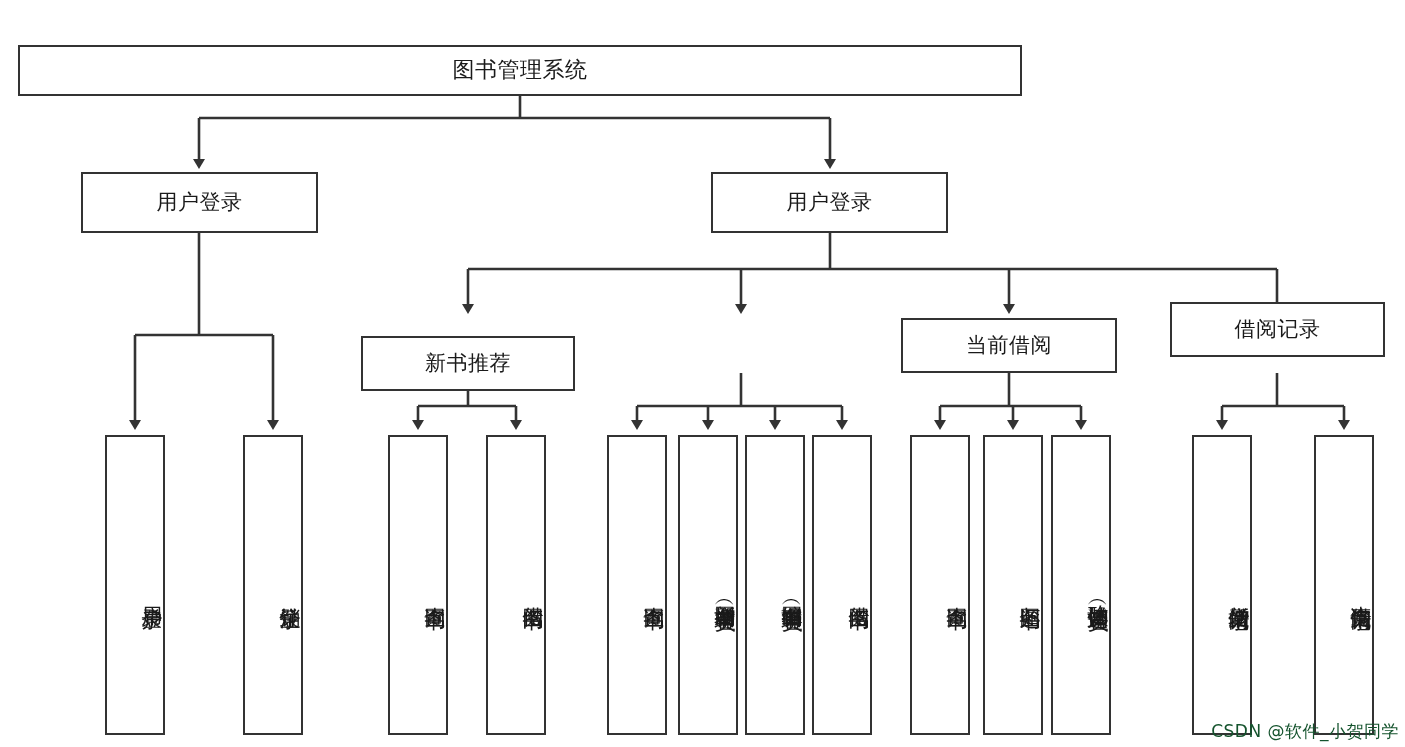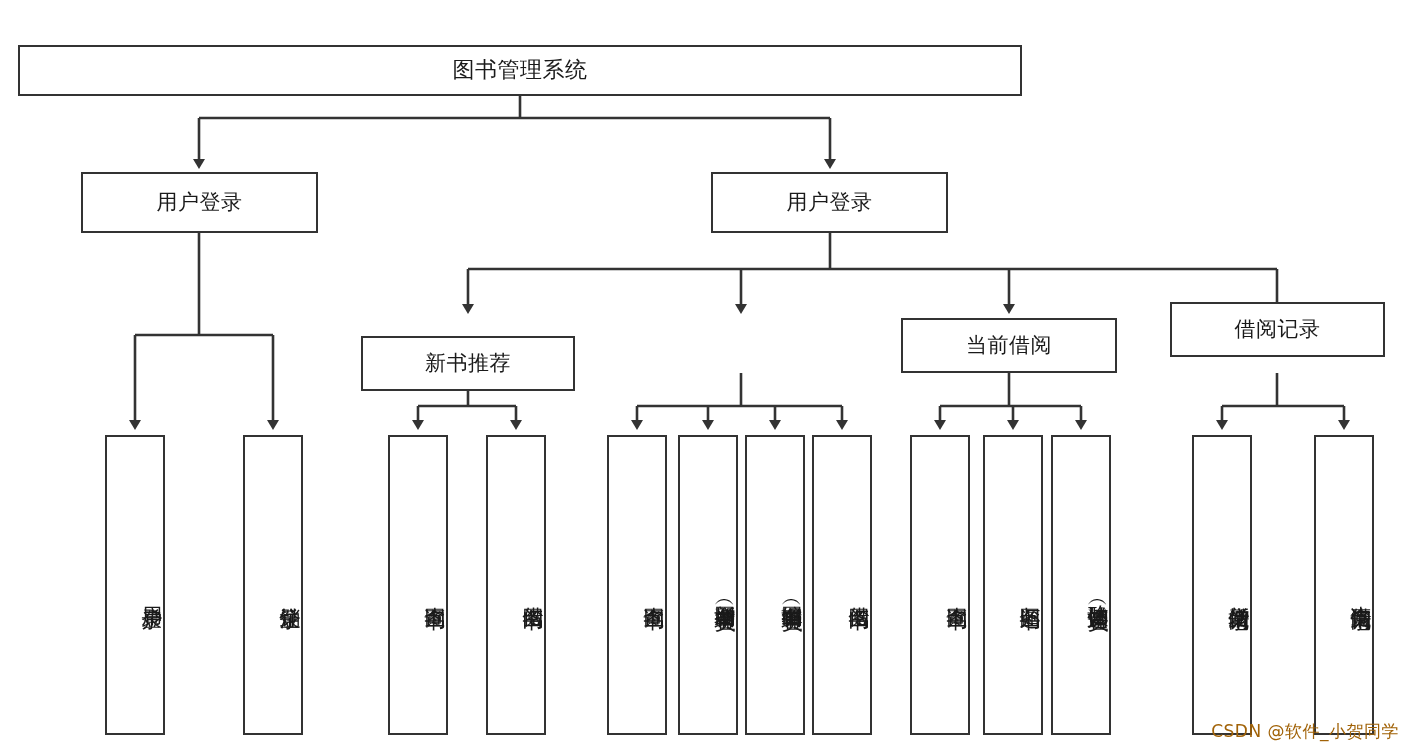--- a/index.html
+++ b/index.html
@@ -58,21 +58,21 @@
   }
   .node.root {
     font-size: 22px;
     margin-top: 31px;
   }
   .watermark {
     position: absolute;
     right: 6px;
     bottom: 4px;
     font-size: 17px;
-    color: #a16207;
+    color: #14532d;
     letter-spacing: 0.5px;
     white-space: nowrap;
     font-family: "DejaVu Sans", "Liberation Sans", sans-serif;
   }
 </style>
 </head>
 <body>
 
 <div id="canvas">
 

